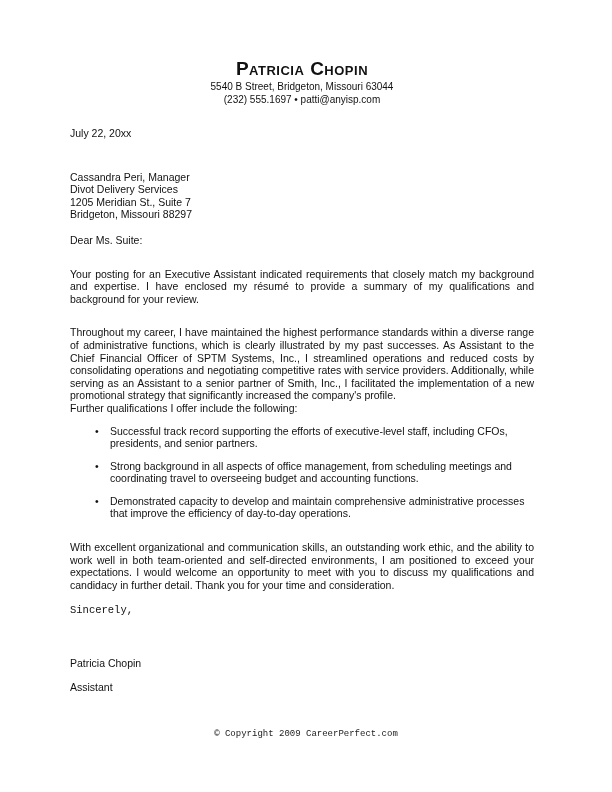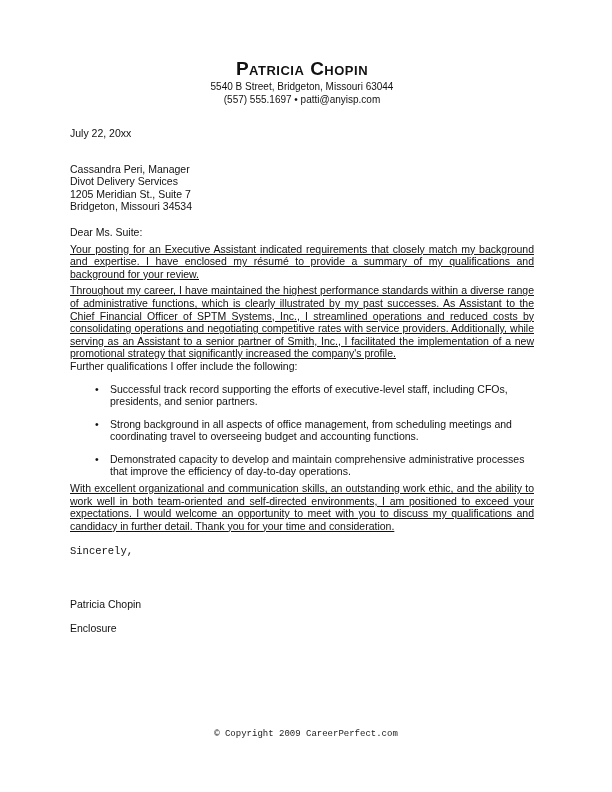--- a/index.html
+++ b/index.html
@@ -24,26 +24,25 @@
     font-variant: small-caps;
     letter-spacing: 0.5px;
     line-height: 22px;
   }
   .letterhead .addr-line {
     font-size: 10px;
     line-height: 13px;
   }
   .body-text { font-size: 10.5px; line-height: 12.6px; }
   .date-line { margin-top: 21px; }
-  .recipient { margin-top: 23px; }
+  .recipient { margin-top: 31px; }
   .salutation { margin-top: 13px; }
   .para {
-    margin-top: 4px;
+    margin-top: 21px;
     text-align: justify;
-    text-decoration: underline;
   }
   .quals-intro { }
   .bullet-list { margin-top: 7px; }
   .bullet-item {
     display: flex;
     margin-top: 10px;
   }
   .bullet-glyph {
     width: 15px;
     margin-left: 25px;
@@ -70,32 +69,32 @@
 </style>
 </head>
 <body>
 
 <div class="page">
   <div class="content">
 
     <div class="letterhead">
       <div class="name">Patricia Chopin</div>
       <div class="addr-line">5540 B Street, Bridgeton, Missouri 63044</div>
-      <div class="addr-line">(557) 555.1697 • patti@anyisp.com</div>
+      <div class="addr-line">(232) 555.1697 • patti@anyisp.com</div>
     </div>
 
     <div class="body-text">
 
       <div class="date-line">July 22, 20xx</div>
 
       <div class="recipient">
         <div>Cassandra Peri, Manager</div>
         <div>Divot Delivery Services</div>
         <div>1205 Meridian St., Suite 7</div>
-        <div>Bridgeton, Missouri 34534</div>
+        <div>Bridgeton, Missouri 88297</div>
       </div>
 
       <div class="salutation">Dear Ms. Suite:</div>
 
       <div class="para">Your posting for an Executive Assistant indicated requirements that closely match my background and expertise. I have enclosed my résumé to provide a summary of my qualifications and background for your review.</div>
 
       <div class="para">Throughout my career, I have maintained the highest performance standards within a diverse range of administrative functions, which is clearly illustrated by my past successes. As Assistant to the Chief Financial Officer of SPTM Systems, Inc., I streamlined operations and reduced costs by consolidating operations and negotiating competitive rates with service providers. Additionally, while serving as an Assistant to a senior partner of Smith, Inc., I facilitated the implementation of a new promotional strategy that significantly increased the company's profile.</div>
 
       <div class="quals-intro">Further qualifications I offer include the following:</div>
 
@@ -113,19 +112,19 @@
           <span class="bullet-text">Demonstrated capacity to develop and maintain comprehensive administrative processes that improve the efficiency of day-to-day operations.</span>
         </div>
       </div>
 
       <div class="para">With excellent organizational and communication skills, an outstanding work ethic, and the ability to work well in both team-oriented and self-directed environments, I am positioned to exceed your expectations. I would welcome an opportunity to meet with you to discuss my qualifications and candidacy in further detail. Thank you for your time and consideration.</div>
 
       <div class="valediction">Sincerely,</div>
 
       <div class="signature-name">Patricia Chopin</div>
 
-      <div class="enclosure">Enclosure</div>
+      <div class="enclosure">Assistant</div>
 
     </div>
   </div>
 
   <div class="footer">© Copyright 2009 CareerPerfect.com</div>
 </div>
 
 </body></html>

